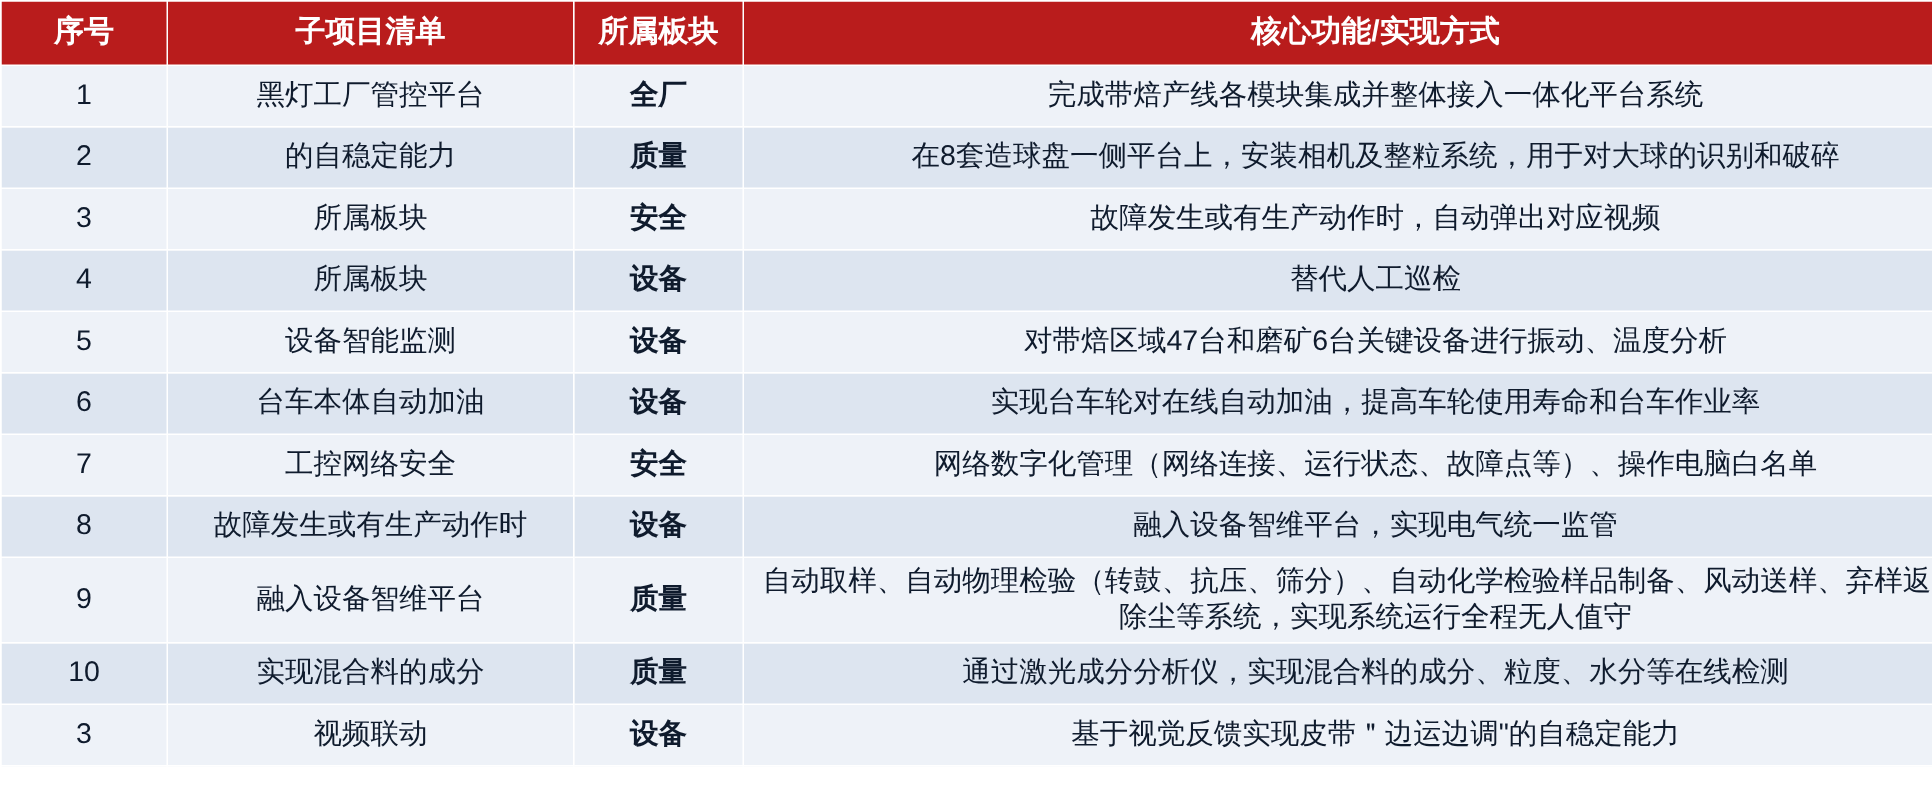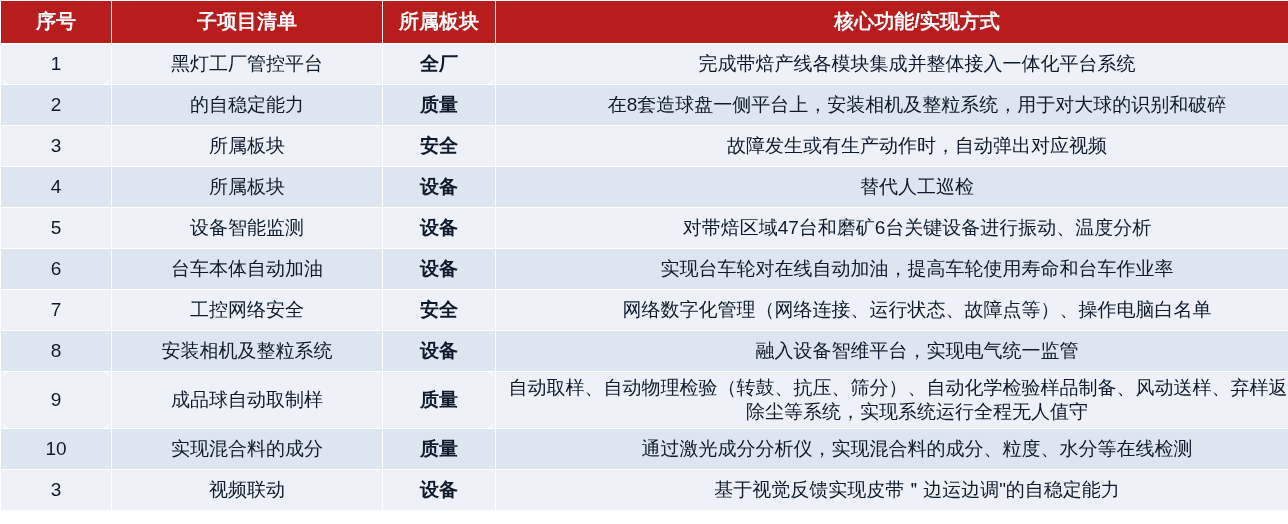--- a/index.html
+++ b/index.html
@@ -110,27 +110,27 @@
         <td class="cell-func">实现台车轮对在线自动加油，提高车轮使用寿命和台车作业率</td>
       </tr>
       <tr class="row-odd">
         <td class="cell-idx">7</td>
         <td class="cell-name">工控网络安全</td>
         <td class="cell-block">安全</td>
         <td class="cell-func">网络数字化管理（网络连接、运行状态、故障点等）、操作电脑白名单</td>
       </tr>
       <tr class="row-even">
         <td class="cell-idx">8</td>
-        <td class="cell-name">安装相机及整粒系统</td>
+        <td class="cell-name">故障发生或有生产动作时</td>
         <td class="cell-block">设备</td>
         <td class="cell-func">融入设备智维平台，实现电气统一监管</td>
       </tr>
       <tr class="row-odd tall">
         <td class="cell-idx">9</td>
-        <td class="cell-name">成品球自动取制样</td>
+        <td class="cell-name">融入设备智维平台</td>
         <td class="cell-block">质量</td>
         <td class="cell-func">自动取样、自动物理检验（转鼓、抗压、筛分）、自动化学检验样品制备、风动送样、弃样返回、除尘等系统，实现系统运行全程无人值守</td>
       </tr>
       <tr class="row-even">
         <td class="cell-idx">10</td>
         <td class="cell-name">实现混合料的成分</td>
         <td class="cell-block">质量</td>
         <td class="cell-func">通过激光成分分析仪，实现混合料的成分、粒度、水分等在线检测</td>
       </tr>
       <tr class="row-odd">

